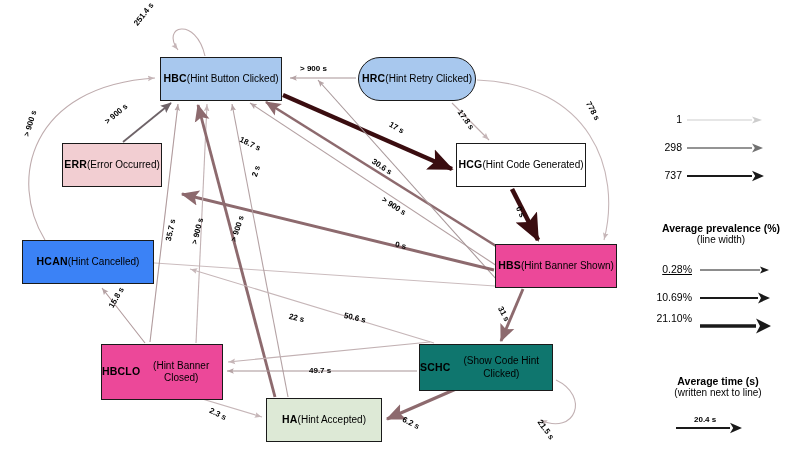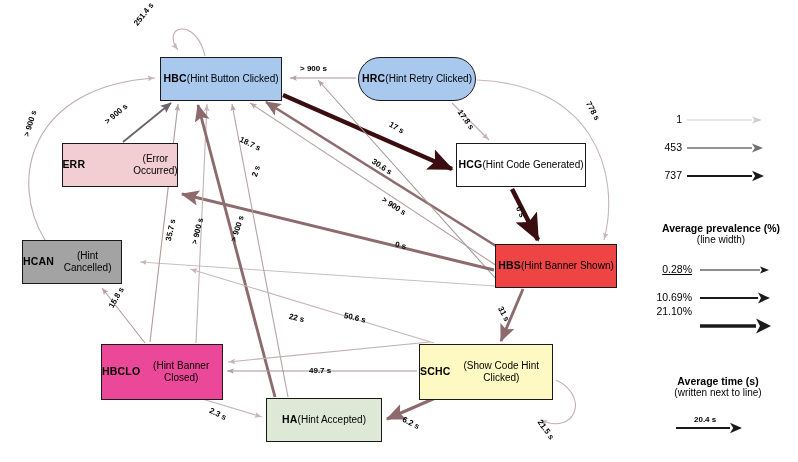--- a/index.html
+++ b/index.html
@@ -180,46 +180,46 @@
   <div class="node-box" style="left:160px; top:57px; width:122px; height:44px; background:#a8c8ee;">
     <div class="node-code">HBC</div>
     <div class="node-name">(Hint Button Clicked)</div>
   </div>
 
   <div class="node-box" style="left:358px; top:57px; width:118px; height:44px; background:#a8c8ee;border-radius:22px;">
     <div class="node-code">HRC</div>
     <div class="node-name">(Hint Retry Clicked)</div>
   </div>
 
-  <div class="node-box" style="left:62px; top:143px; width:116px; height:44px; background:#f2ced2;gap:48px;">
+  <div class="node-box" style="left:62px; top:143px; width:100px; height:44px; background:#f2ced2;">
     <div class="node-code">ERR</div>
     <div class="node-name">(Error Occurred)</div>
   </div>
 
   <div class="node-box" style="left:456px; top:143px; width:130px; height:44px; background:#ffffff;">
     <div class="node-code">HCG</div>
     <div class="node-name">(Hint Code Generated)</div>
   </div>
 
-  <div class="node-box" style="left:22px; top:240px; width:100px; height:44px; background:#a3a3a3;">
+  <div class="node-box" style="left:22px; top:240px; width:132px; height:44px; background:#3b82f6;">
     <div class="node-code">HCAN</div>
     <div class="node-name">(Hint Cancelled)</div>
   </div>
 
-  <div class="node-box" style="left:495px; top:244px; width:122px; height:44px; background:#ef4444;">
+  <div class="node-box" style="left:495px; top:244px; width:122px; height:44px; background:#ec4899;">
     <div class="node-code">HBS</div>
     <div class="node-name">(Hint Banner Shown)</div>
   </div>
 
   <div class="node-box" style="left:101px; top:344px; width:122px; height:56px; background:#ec4899;">
     <div class="node-code">HBCLO</div>
     <div class="node-name">(Hint Banner Closed)</div>
   </div>
 
-  <div class="node-box" style="left:419px; top:344px; width:134px; height:56px; background:#fef9c3;">
+  <div class="node-box" style="left:419px; top:344px; width:134px; height:47px; background:#0f766e;">
     <div class="node-code">SCHC</div>
     <div class="node-name">(Show Code Hint Clicked)</div>
   </div>
 
   <div class="node-box" style="left:266px; top:398px; width:116px; height:44px; background:#dde9d6;">
     <div class="node-code">HA</div>
     <div class="node-name">(Hint Accepted)</div>
   </div>
 
   <div class="edge-label" style="left:132px; top:22px;  transform:rotate(-52deg);">251.4 s</div>
@@ -241,30 +241,30 @@
   <div class="edge-label" style="left:504px; top:305px; transform:rotate(62deg);">31 s</div>
   <div class="edge-label" style="left:309px; top:366px; transform:rotate(0deg);">49.7 s</div>
   <div class="edge-label" style="left:290px; top:312px; transform:rotate(13deg);">22 s</div>
   <div class="edge-label" style="left:345px; top:311px; transform:rotate(13deg);">50.6 s</div>
   <div class="edge-label" style="left:405px; top:415px; transform:rotate(27deg);">6.2 s</div>
   <div class="edge-label" style="left:543px; top:418px; transform:rotate(55deg);">21.5 s</div>
   <div class="edge-label" style="left:212px; top:406px; transform:rotate(27deg);">2.3 s</div>
   <div class="edge-label" style="left:107px; top:305px; transform:rotate(-60deg);">15.8 s</div>
 
   <div class="legend-row-label" style="left:630px; top:113px; width:52px;">1</div>
-  <div class="legend-row-label" style="left:630px; top:141px; width:52px;">453</div>
+  <div class="legend-row-label" style="left:630px; top:141px; width:52px;">298</div>
   <div class="legend-row-label" style="left:630px; top:169px; width:52px;text-align:right;">737</div>
 
   <div class="legend-block" style="left:645px; top:222px; width:152px;">
     <div class="legend-title">Average prevalence (%)</div>
     <div class="legend-sub">(line width)</div>
   </div>
   <div class="legend-row-label" style="left:630px; top:263px; width:62px;text-decoration:underline;">0.28%</div>
   <div class="legend-row-label" style="left:630px; top:291px; width:62px;">10.69%</div>
-  <div class="legend-row-label" style="left:630px; top:305px; width:62px;">21.10%</div>
+  <div class="legend-row-label" style="left:630px; top:312px; width:62px;">21.10%</div>
 
   <div class="legend-block" style="left:638px; top:375px; width:160px;">
     <div class="legend-title">Average time (s)</div>
     <div class="legend-sub">(written next to line)</div>
   </div>
   <div class="legend-time-label" style="left:694px; top:415px;">20.4 s</div>
 
 </div>
 
 </body></html>

